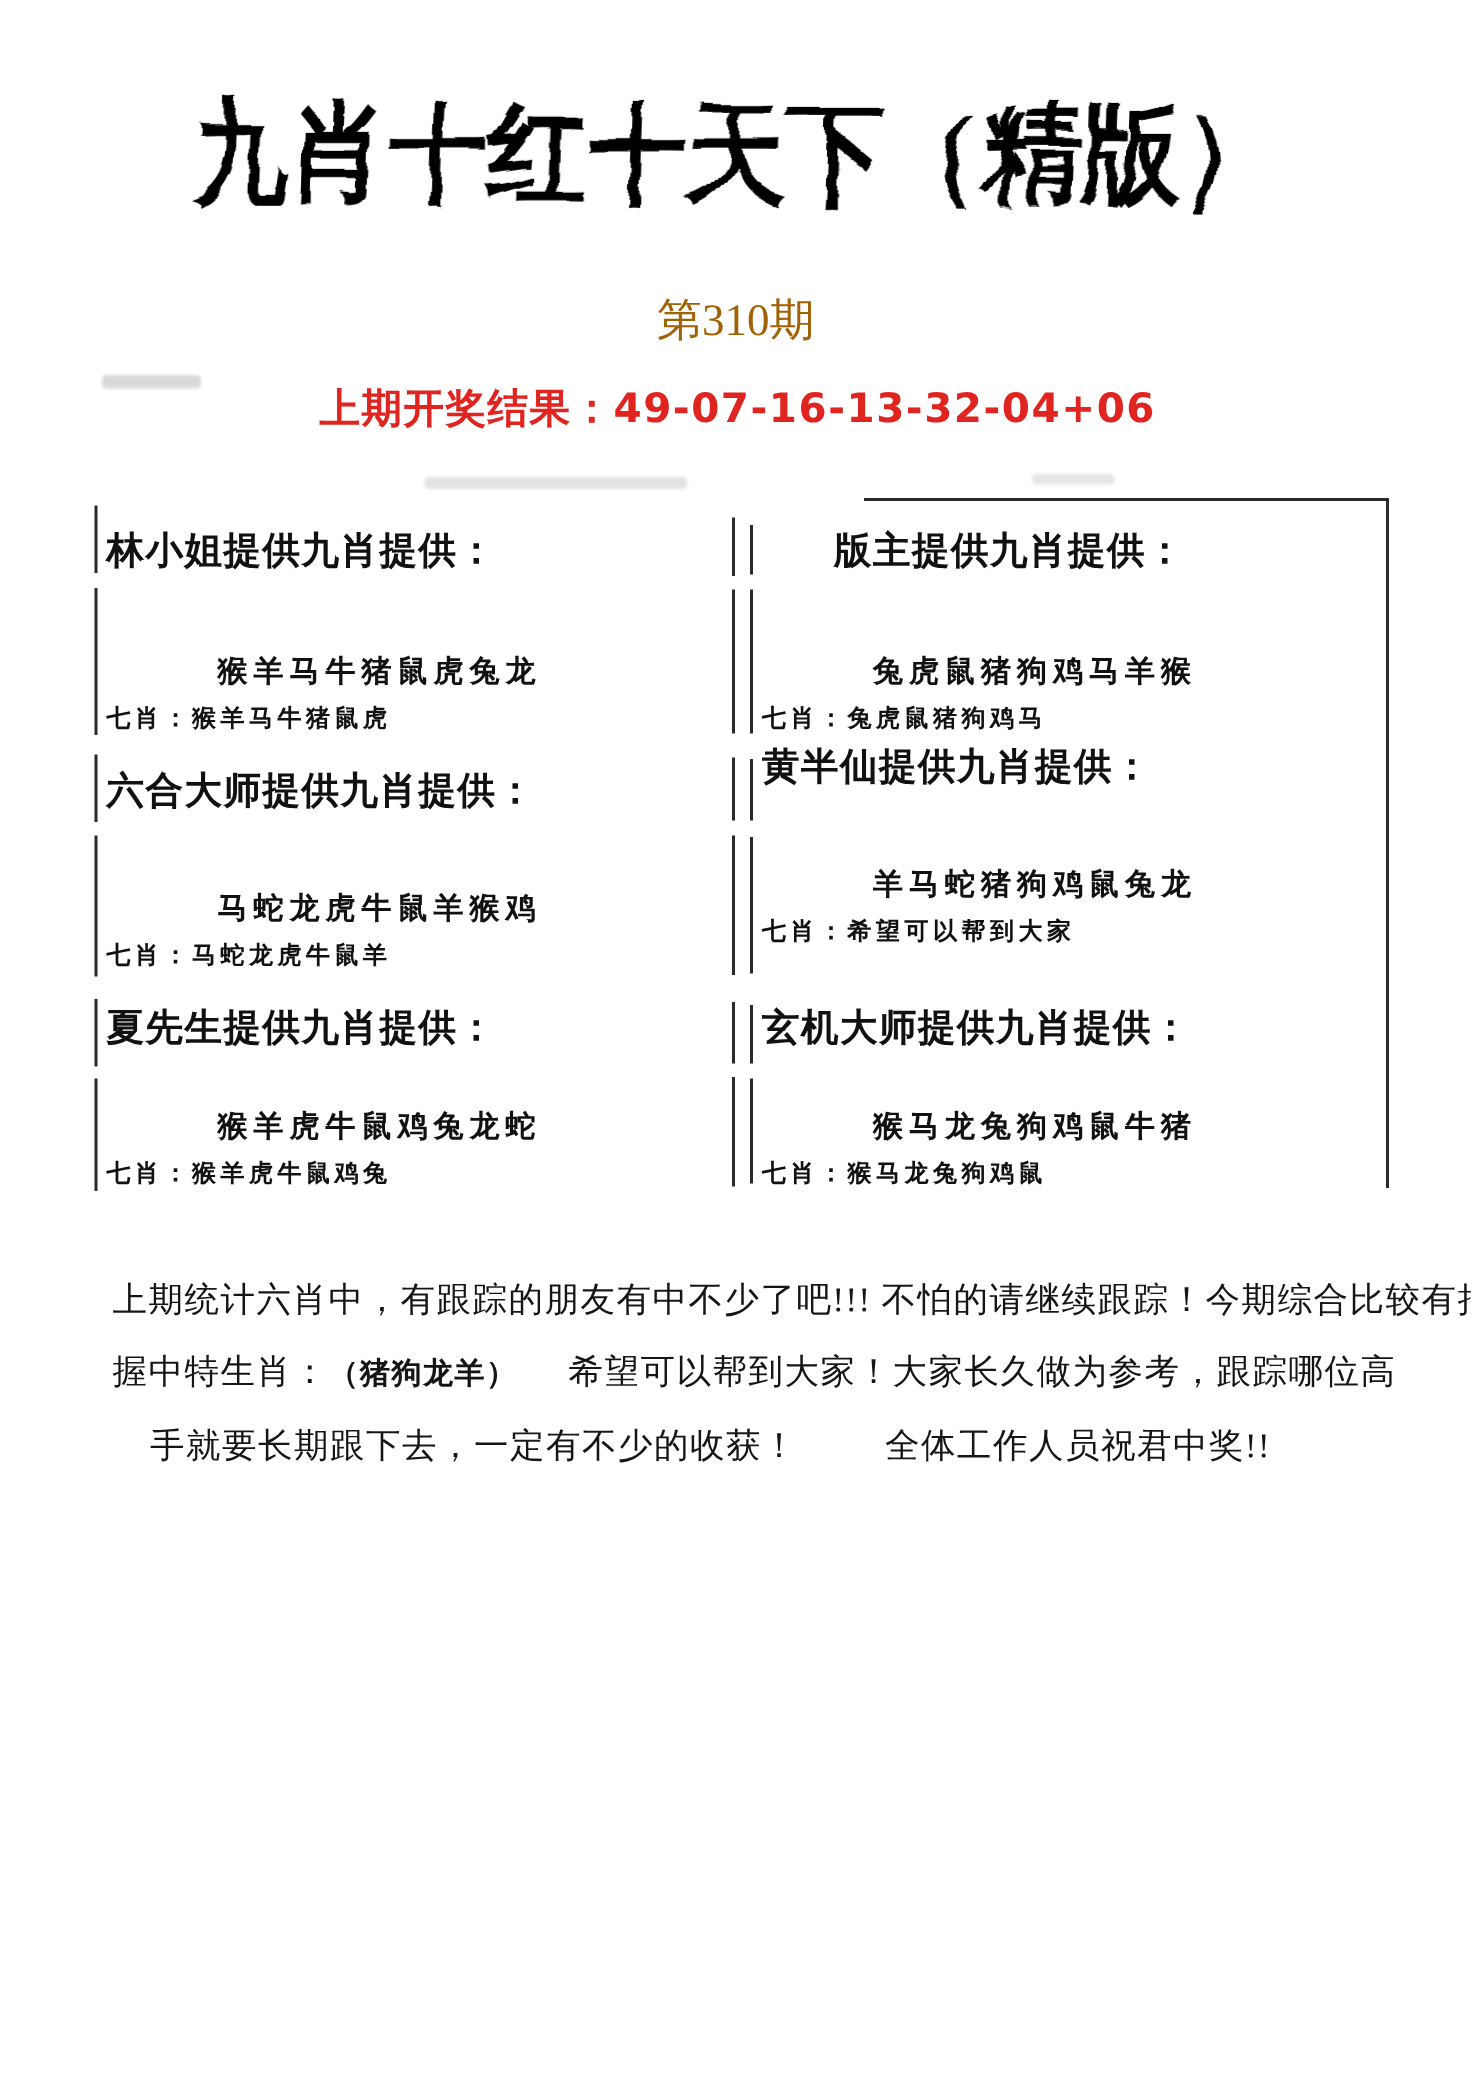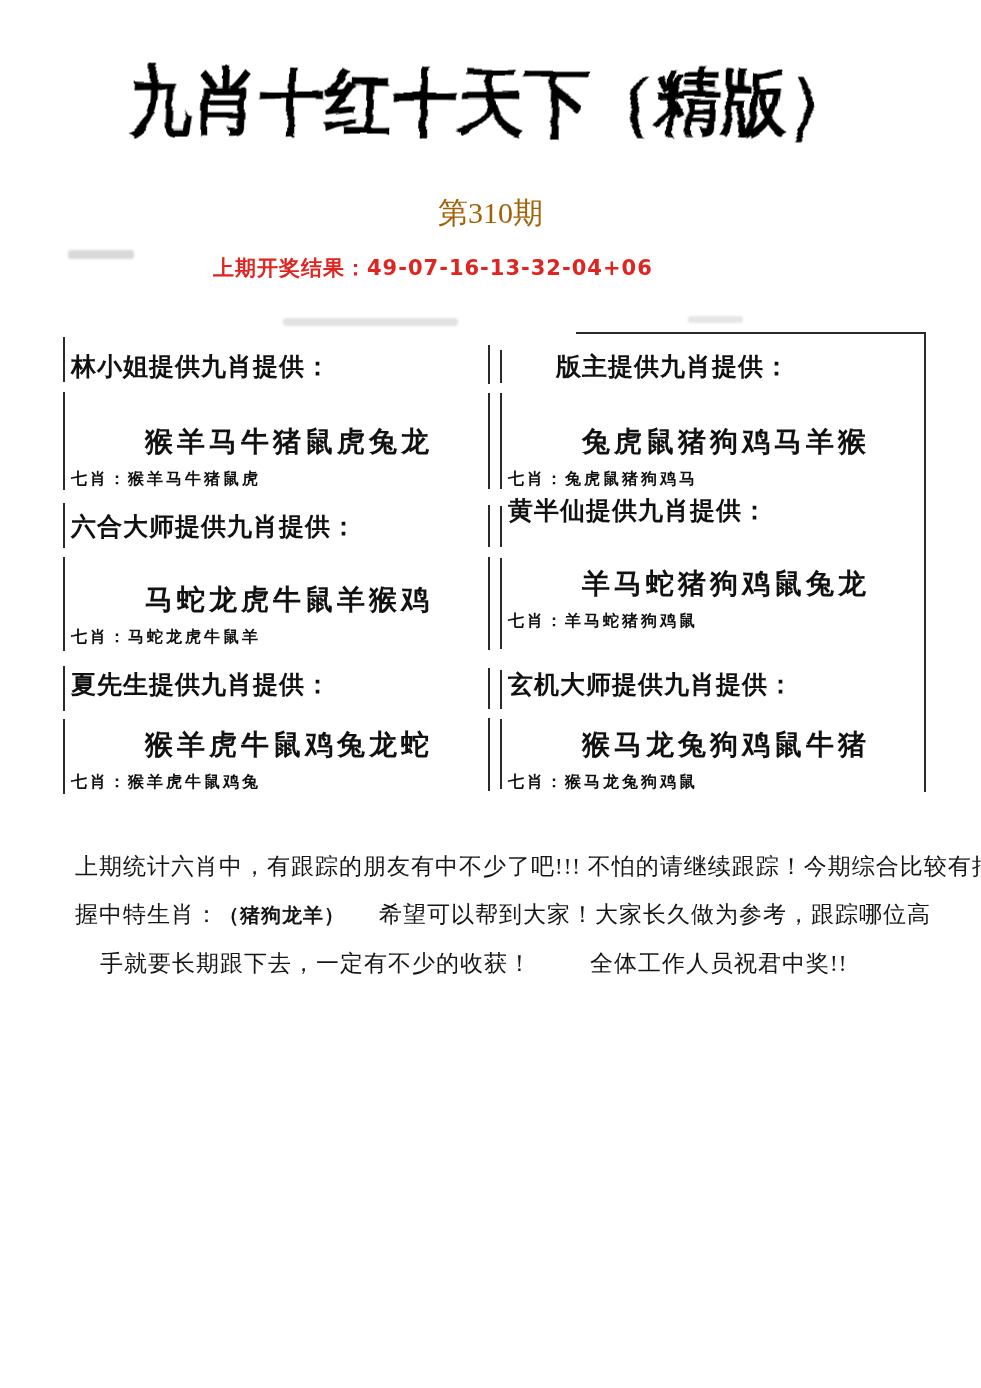--- a/index.html
+++ b/index.html
@@ -8,37 +8,37 @@
 
   
   .title{position:absolute;top:58px;left:0;width:100%;text-align:center;
          font-size:66px;font-weight:900;color:#000;letter-spacing:0px;
          font-family:"DejaVu Sans","Liberation Sans",sans-serif;
          transform:skewX(-2deg) scaleY(1.12);filter:url(#distress);}
   .issue{position:absolute;top:193px;left:0;width:100%;text-align:center;
          font-size:30px;font-weight:400;color:#a16207;}
 
   
-  .result{position:absolute;top:254px;left:213px;font-size:21px;font-weight:700;
+  .result{position:absolute;top:254px;left:213px;font-size:27px;font-weight:700;
           font-family:"DejaVu Sans","Liberation Sans",sans-serif;letter-spacing:1px;}
 
   
   .smudge{position:absolute;border-radius:3px;filter:blur(1px);}
 
   
   .vline{position:absolute;width:2px;background:#2a2a2a;}
   .hline{position:absolute;height:2px;background:#2a2a2a;}
 
   
   .grid{position:absolute;top:333px;left:63px;width:862px;}
   .cell{position:absolute;width:501px;}
   .provider{position:absolute;top:13px;left:8px;font-size:25px;font-weight:700;
             letter-spacing:1px;white-space:nowrap;}
   .indent .provider{left:56px;}
-  .nine{position:absolute;bottom:36px;left:82px;font-size:28px;font-weight:700;
+  .nine{position:absolute;bottom:36px;left:82px;font-size:20px;font-weight:700;
         letter-spacing:4px;white-space:nowrap;}
   .seven{position:absolute;bottom:7px;left:8px;font-size:16px;font-weight:700;
          letter-spacing:3px;white-space:nowrap;}
 
   
   .fline{position:absolute;left:75px;font-size:23px;letter-spacing:1px;white-space:nowrap;color:#151515;}
   .fline .hl{font-weight:700;font-size:20px;margin-right:34px;}
   .gap2{margin-right:58px;}
   .f3{left:100px;}
 </style>
@@ -105,21 +105,21 @@
 
     <div class="cell" style="top:164px;left:0;height:158px;padding-left:12px;">
       <div class="provider">六合大师提供九肖提供：</div>
       <div class="nine">马蛇龙虎牛鼠羊猴鸡</div>
       <div class="seven">七肖：马蛇龙虎牛鼠羊</div>
     </div>
 
     <div class="cell" style="top:148px;left:437px;height:158px;">
       <div class="provider">黄半仙提供九肖提供：</div>
       <div class="nine">羊马蛇猪狗鸡鼠兔龙</div>
-      <div class="seven">七肖：羊马蛇猪狗鸡鼠</div>
+      <div class="seven">七肖：希望可以帮到大家</div>
     </div>
 
     <div class="cell" style="top:322px;left:0;height:145px;">
       <div class="provider">夏先生提供九肖提供：</div>
       <div class="nine">猴羊虎牛鼠鸡兔龙蛇</div>
       <div class="seven">七肖：猴羊虎牛鼠鸡兔</div>
     </div>
 
     <div class="cell" style="top:322px;left:437px;height:145px;">
       <div class="provider">玄机大师提供九肖提供：</div>

